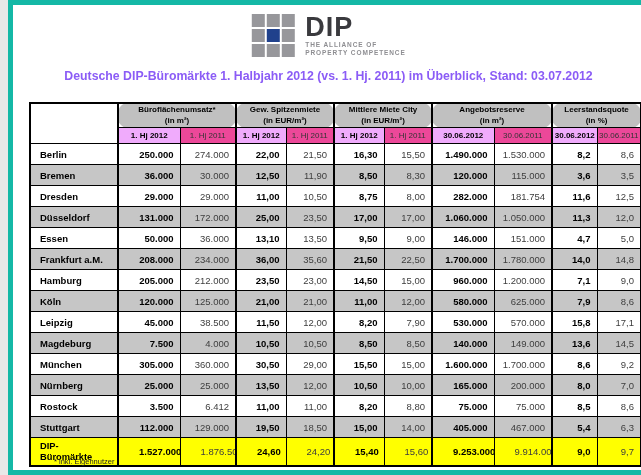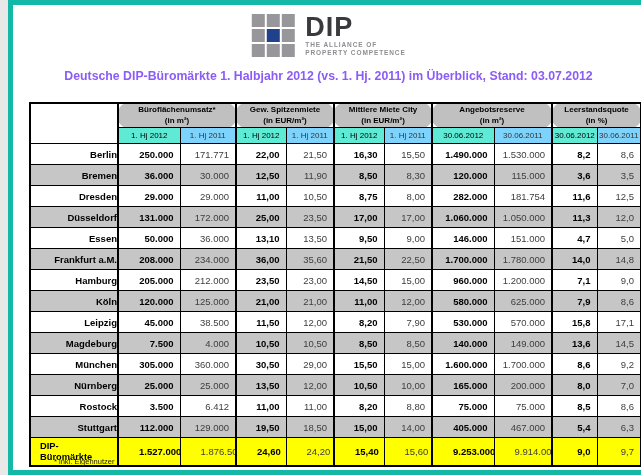--- a/index.html
+++ b/index.html
@@ -22,25 +22,25 @@
 
   
   table { position:absolute; top:97px; left:16px; width:611px;
           border-collapse:collapse; table-layout:fixed; border:2px solid #000; }
   th, td { border:1px solid #000; padding:0; overflow:hidden; white-space:normal; }
   .group-start { border-left:2px solid #000; }
   th.corner { background:#ffffff; }
   .h-group { background:#c0c0c0; font-size:8px; font-weight:bold; text-align:center;
              height:23px; line-height:1.3; color:#000;border-radius:10px; }
   .h-sub { font-size:8px; text-align:center; height:15px; }
-  .h-sub.s2012 { background:#5eead4; font-weight:normal; color:#000; }
-  .h-sub.s2011 { background:#7dd3fc; font-weight:normal; color:#333; }
+  .h-sub.s2012 { background:#f0abfc; font-weight:bold; color:#000; }
+  .h-sub.s2011 { background:#ec4899; font-weight:normal; color:#333; }
   tbody td { height:20px; font-size:9.5px; background:#ffffff; }
   tr.stripe td { background:#c6c6c6; }
-  td.city { text-align:right; padding-left:20px; font-weight:bold; color:#000; }
+  td.city { text-align:left; padding-left:9px; font-weight:bold; color:#000; }
   td.v2012 { text-align:right; padding-right:6px; font-weight:bold; color:#000; }
   td.v2011 { text-align:right; padding-right:6px; font-weight:normal; color:#3d3d3d; }
   tr.total td { background:#ffff00; height:27px;padding-left:20px; }
   tr.total td.city { text-align:left; padding:0 9px; line-height:1.15; font-size:9.3px; }
 
   
   .footer { position:absolute; top:452px; left:16px; width:611px; display:flex;
             justify-content:space-between; font-size:7.5px; font-weight:normal; color:#222;padding-left:25px; }
 </style>
 </head>
@@ -117,21 +117,21 @@
           <th class="h-sub s2012 group-start">30.06.2012</th>
           <th class="h-sub s2011">30.06.2011</th>
           <th class="h-sub s2012 group-start">30.06.2012</th>
           <th class="h-sub s2011">30.06.2011</th>
         </tr>
       </thead>
       <tbody>
         <tr>
           <td class="city">Berlin</td>
           <td class="v2012 group-start">250.000</td>
-          <td class="v2011">171.771</td>
+          <td class="v2011">274.000</td>
           <td class="v2012 group-start">22,00</td>
           <td class="v2011">21,50</td>
           <td class="v2012 group-start">16,30</td>
           <td class="v2011">15,50</td>
           <td class="v2012 group-start">1.490.000</td>
           <td class="v2011">1.530.000</td>
           <td class="v2012 group-start">8,2</td>
           <td class="v2011">8,6</td>
         </tr>
         <tr class="stripe">

